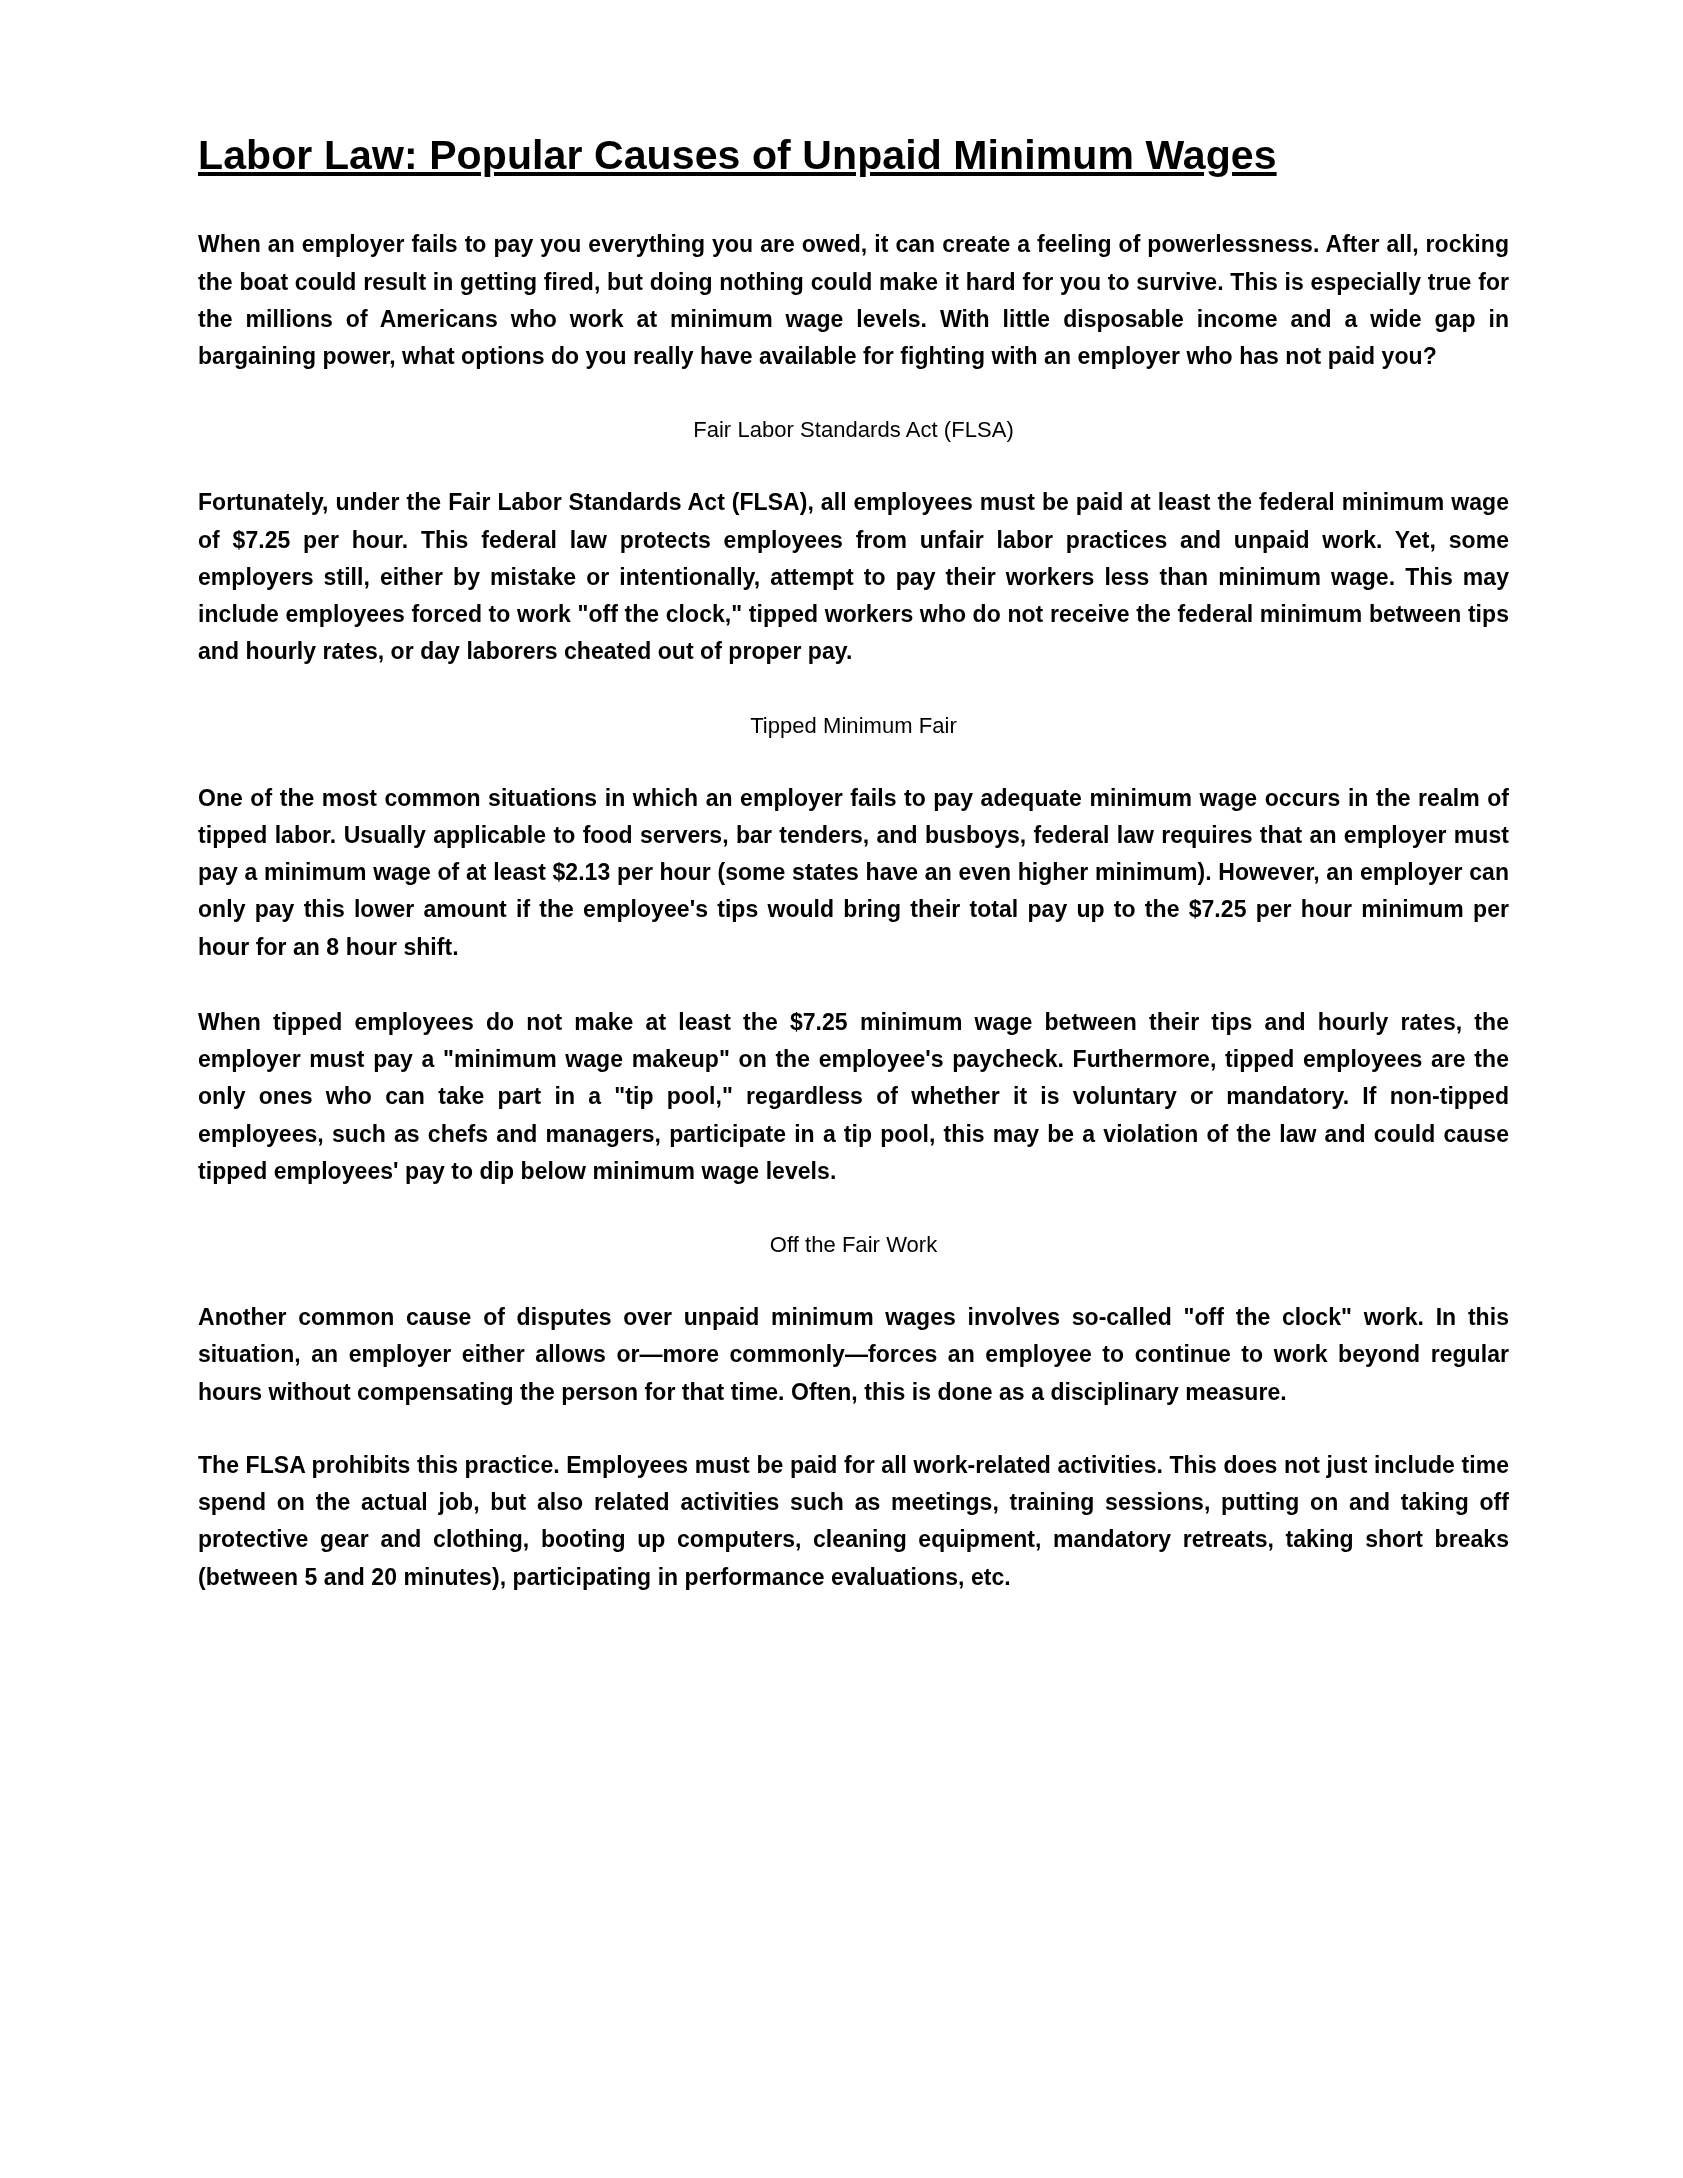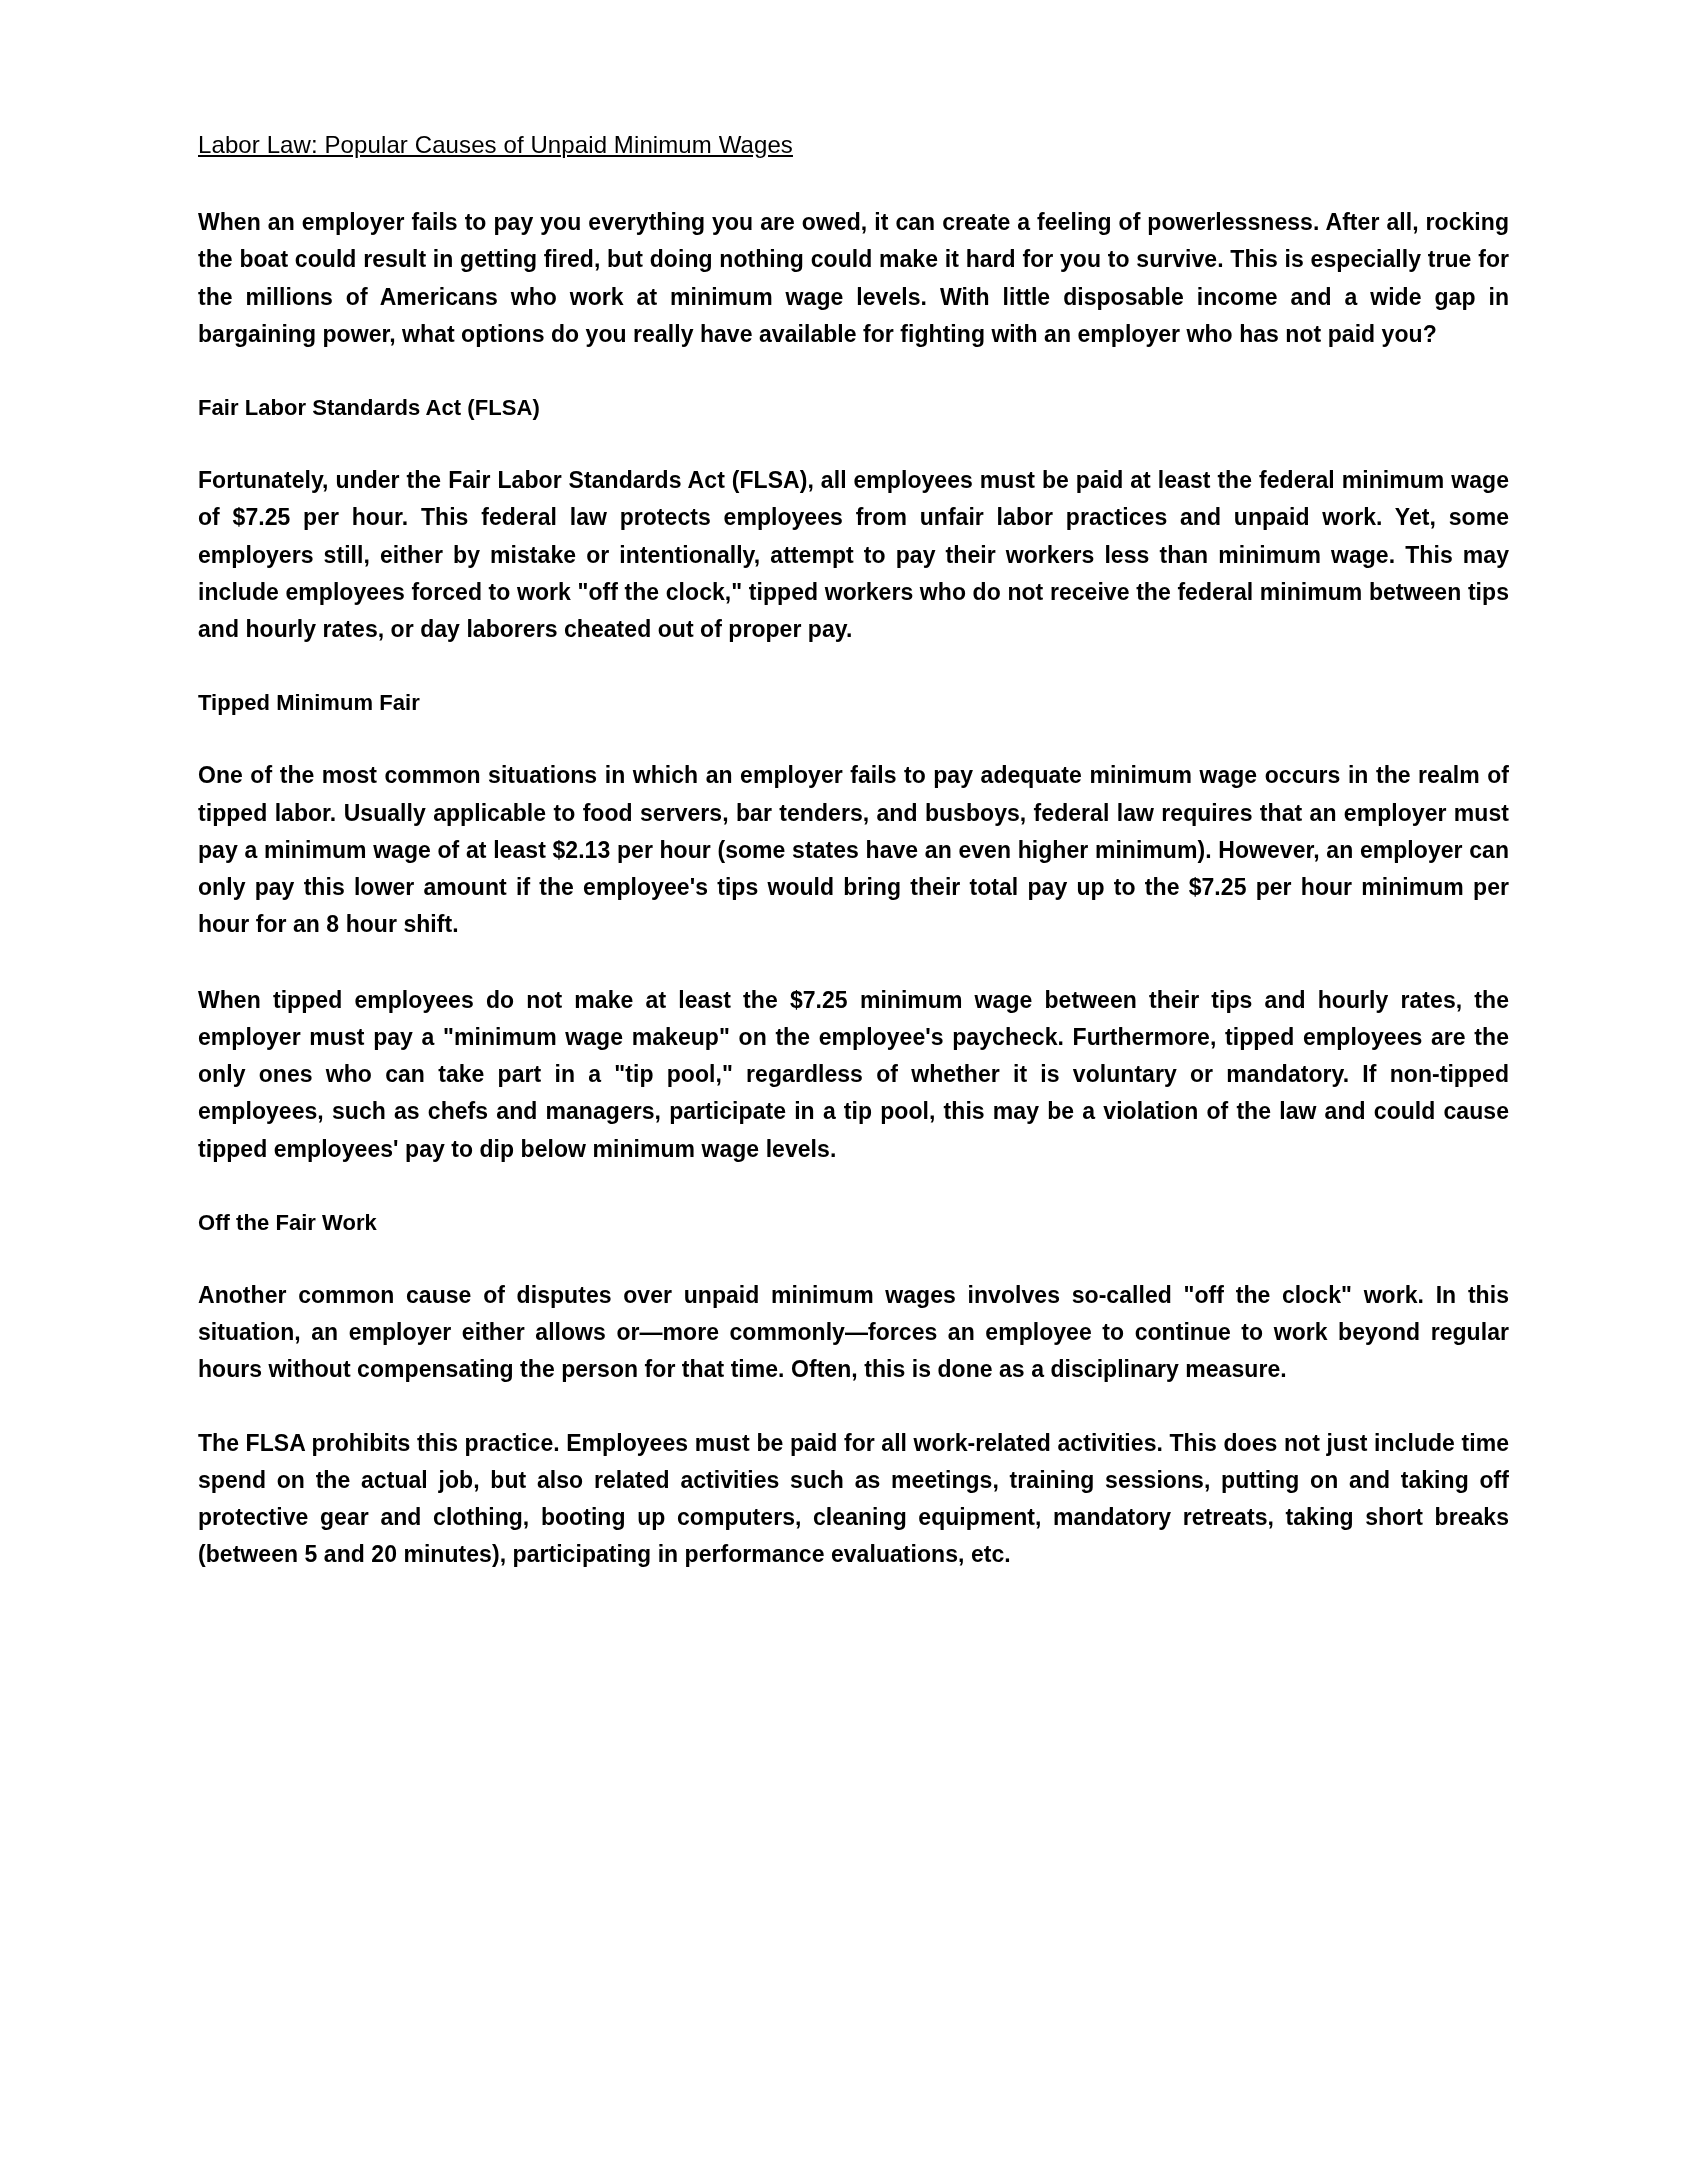--- a/index.html
+++ b/index.html
@@ -16,41 +16,42 @@
   }
   .page {
     position: relative;
     width: 1683px;
     height: 2178px;
     background: #ffffff;
     box-sizing: border-box;
     padding: 129px 174px 0 198px;
   }
   .doc-title {
-    font-size: 24px;
-    font-weight: normal;
+    font-size: 41px;
+    font-weight: bold;
     text-decoration: underline;
     letter-spacing: 0.1px;
     margin: 0 0 44px 0;
     line-height: 1.3;
   }
   .body-para {
     font-size: 23px;
     line-height: 1.62;
     text-align: justify;
     margin: 0 0 38px 0;
     letter-spacing: 0.05px;
     font-weight: bold;
   }
   .section-head {
     font-size: 22px;
-    font-weight: bold;
+    font-weight: normal;
     line-height: 1.5;
     margin: 0 0 38px 0;
     letter-spacing: 0.05px;
+    text-align: center;
   }
   .body-para:last-child {
     margin-bottom: 0;
   }
   .tight {
     margin-bottom: 36px;
   }
 </style>
 </head>
 <body>

